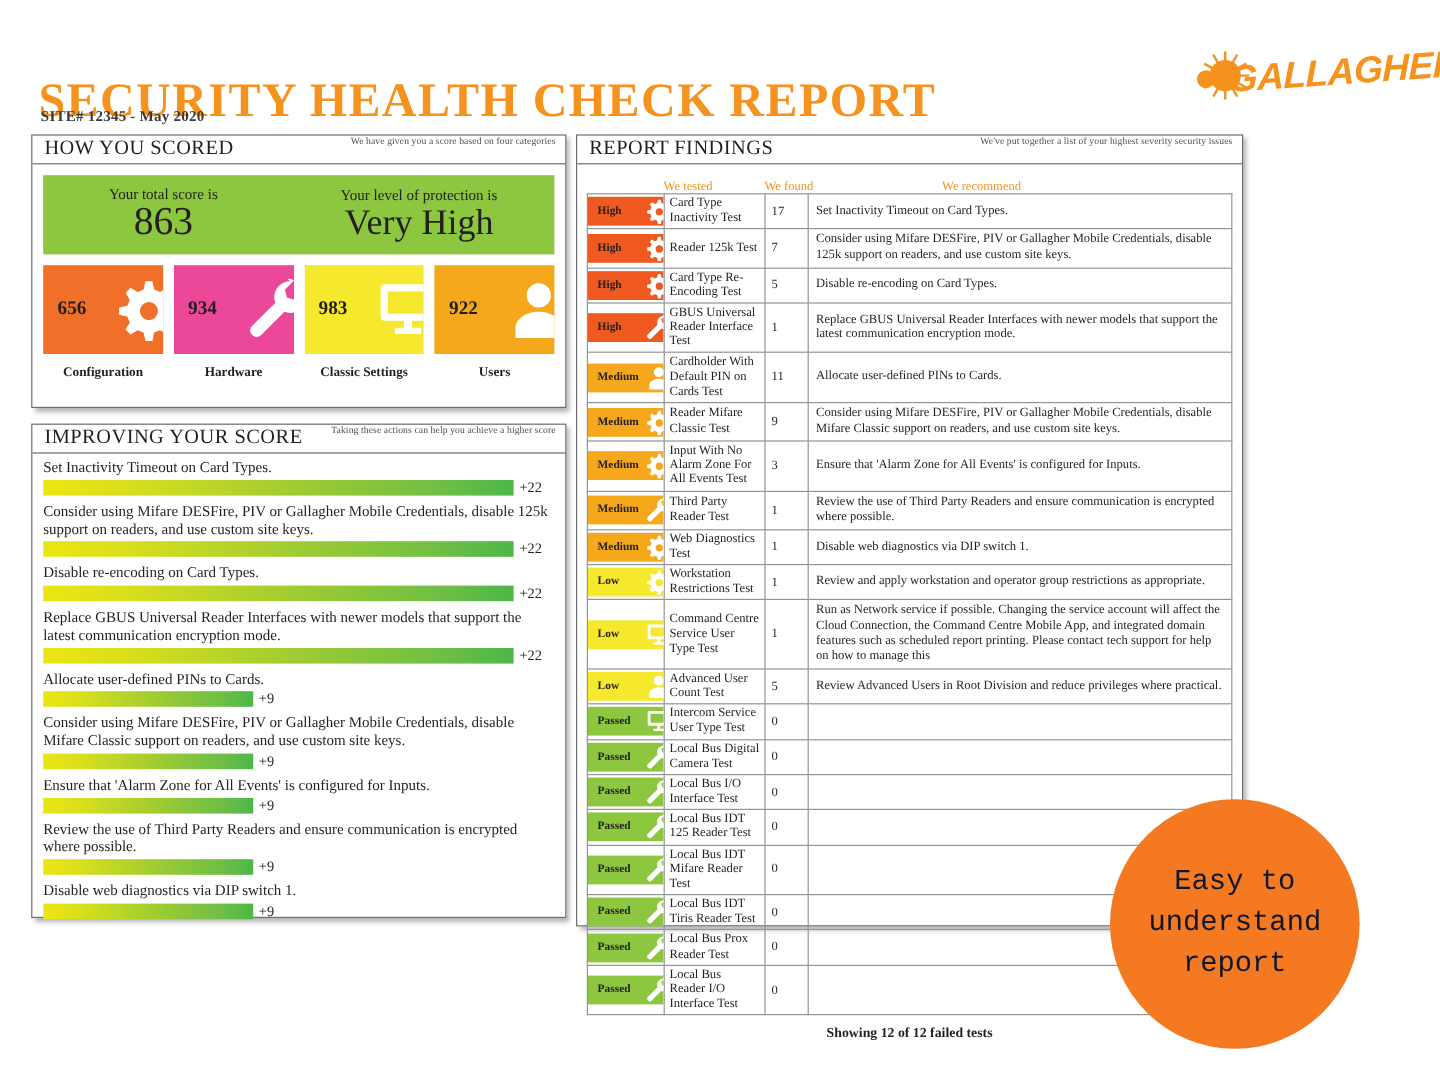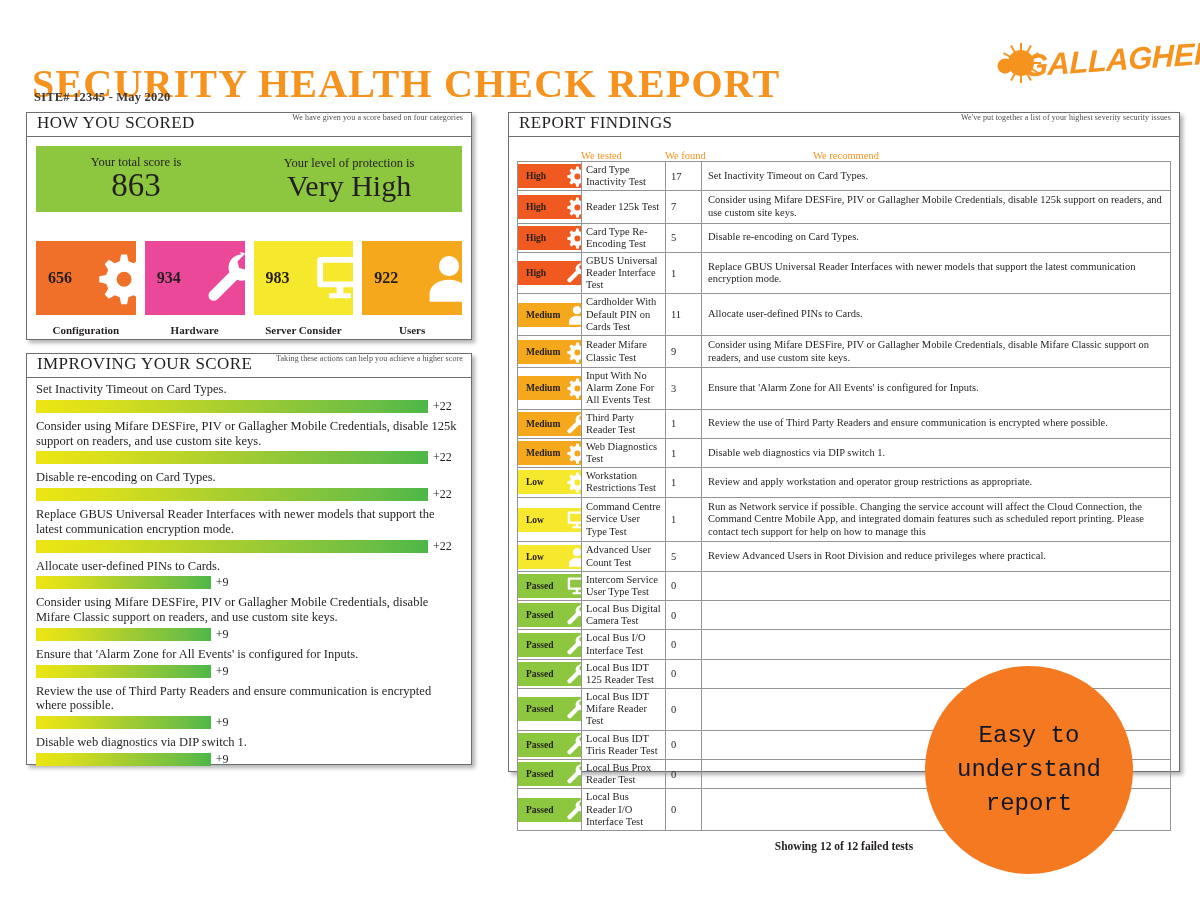--- a/index.html
+++ b/index.html
@@ -76,21 +76,21 @@
   }
   .banner-cell .bv-level {
     font-family: "Liberation Serif", serif;
     font-size: 30px; color: #231f20; line-height: 1.1;
   }
 
   #tile-row { display: flex; gap: 9px; margin-top: 9px; }
   .cat-tile { flex: 1; }
   .cat-swatch {
     position: relative; height: 74px; overflow: hidden;
-    display: flex; align-items: center; margin-top: 20px;
+    display: flex; align-items: center;
   }
   .cat-score {
     font-family: "Liberation Serif", serif;
     font-weight: bold; font-size: 16px; color: #231f20;
     padding-left: 12px; z-index: 2;
   }
   .cat-icon {
     position: absolute; right: -14px; top: 50%;
     transform: translateY(-50%);
     width: 54px; height: 54px;
@@ -116,21 +116,21 @@
     background: linear-gradient(to right, #EDE513 0%, #D8DF1C 18%, #A9CE2F 48%, #6CBE45 86%, #4CB748 100%);
   }
   .imp-bar.w22 { width: 92%; }
   .imp-bar.w9  { width: 41%; }
   .imp-delta {
     font-family: "Liberation Serif", serif;
     font-size: 12px; color: #231f20; padding-left: 5px;
   }
 
   
-  #panel-findings { left: 508px; top: 112px; width: 672px; height: 660px; }
+  #panel-findings { left: 480px; top: 112px; width: 556px; height: 660px; }
   #findings-body { padding: 4px 8px 6px 8px; }
   .col-head-row {
     display: flex; align-items: flex-end; height: 20px;
     font-family: "Liberation Serif", serif;
     font-size: 10.5px; color: #F6921E;
   }
   .ch-sev  { width: 64px; }
   .ch-test { width: 84px; }
   .ch-found{ width: 148px; }
   .ch-rec  { flex: 1; }
@@ -250,21 +250,21 @@
             </div>
             <div class="cat-label">Hardware</div>
           </div>
           <div class="cat-tile">
             <div class="cat-swatch" style="background: rgb(245, 232, 45);">
               <div class="cat-score">983</div>
               <svg viewBox="0 0 64 64" class="cat-icon">
                 <path fill="#fff" d="M9 7h46a4 4 0 014 4v28a4 4 0 01-4 4H36v7h9v6H19v-6h9v-7H9a4 4 0 01-4-4V11a4 4 0 014-4zm3 7v22h40V14H12z"></path>
               </svg>
             </div>
-            <div class="cat-label">Server Consider</div>
+            <div class="cat-label">Classic Settings</div>
           </div>
           <div class="cat-tile">
             <div class="cat-swatch" style="background: rgb(245, 168, 28); text-align: center;">
               <div class="cat-score">922</div>
               <svg viewBox="0 0 64 64" class="cat-icon">
                 <path fill="#fff" d="M32 6a12 12 0 110 24 12 12 0 010-24zM32 34c12.7 0 23 7.3 23 16.3V60H9v-9.7C9 41.3 19.3 34 32 34z"></path>
               </svg>
             </div>
             <div class="cat-label">Users</div>
           </div>

